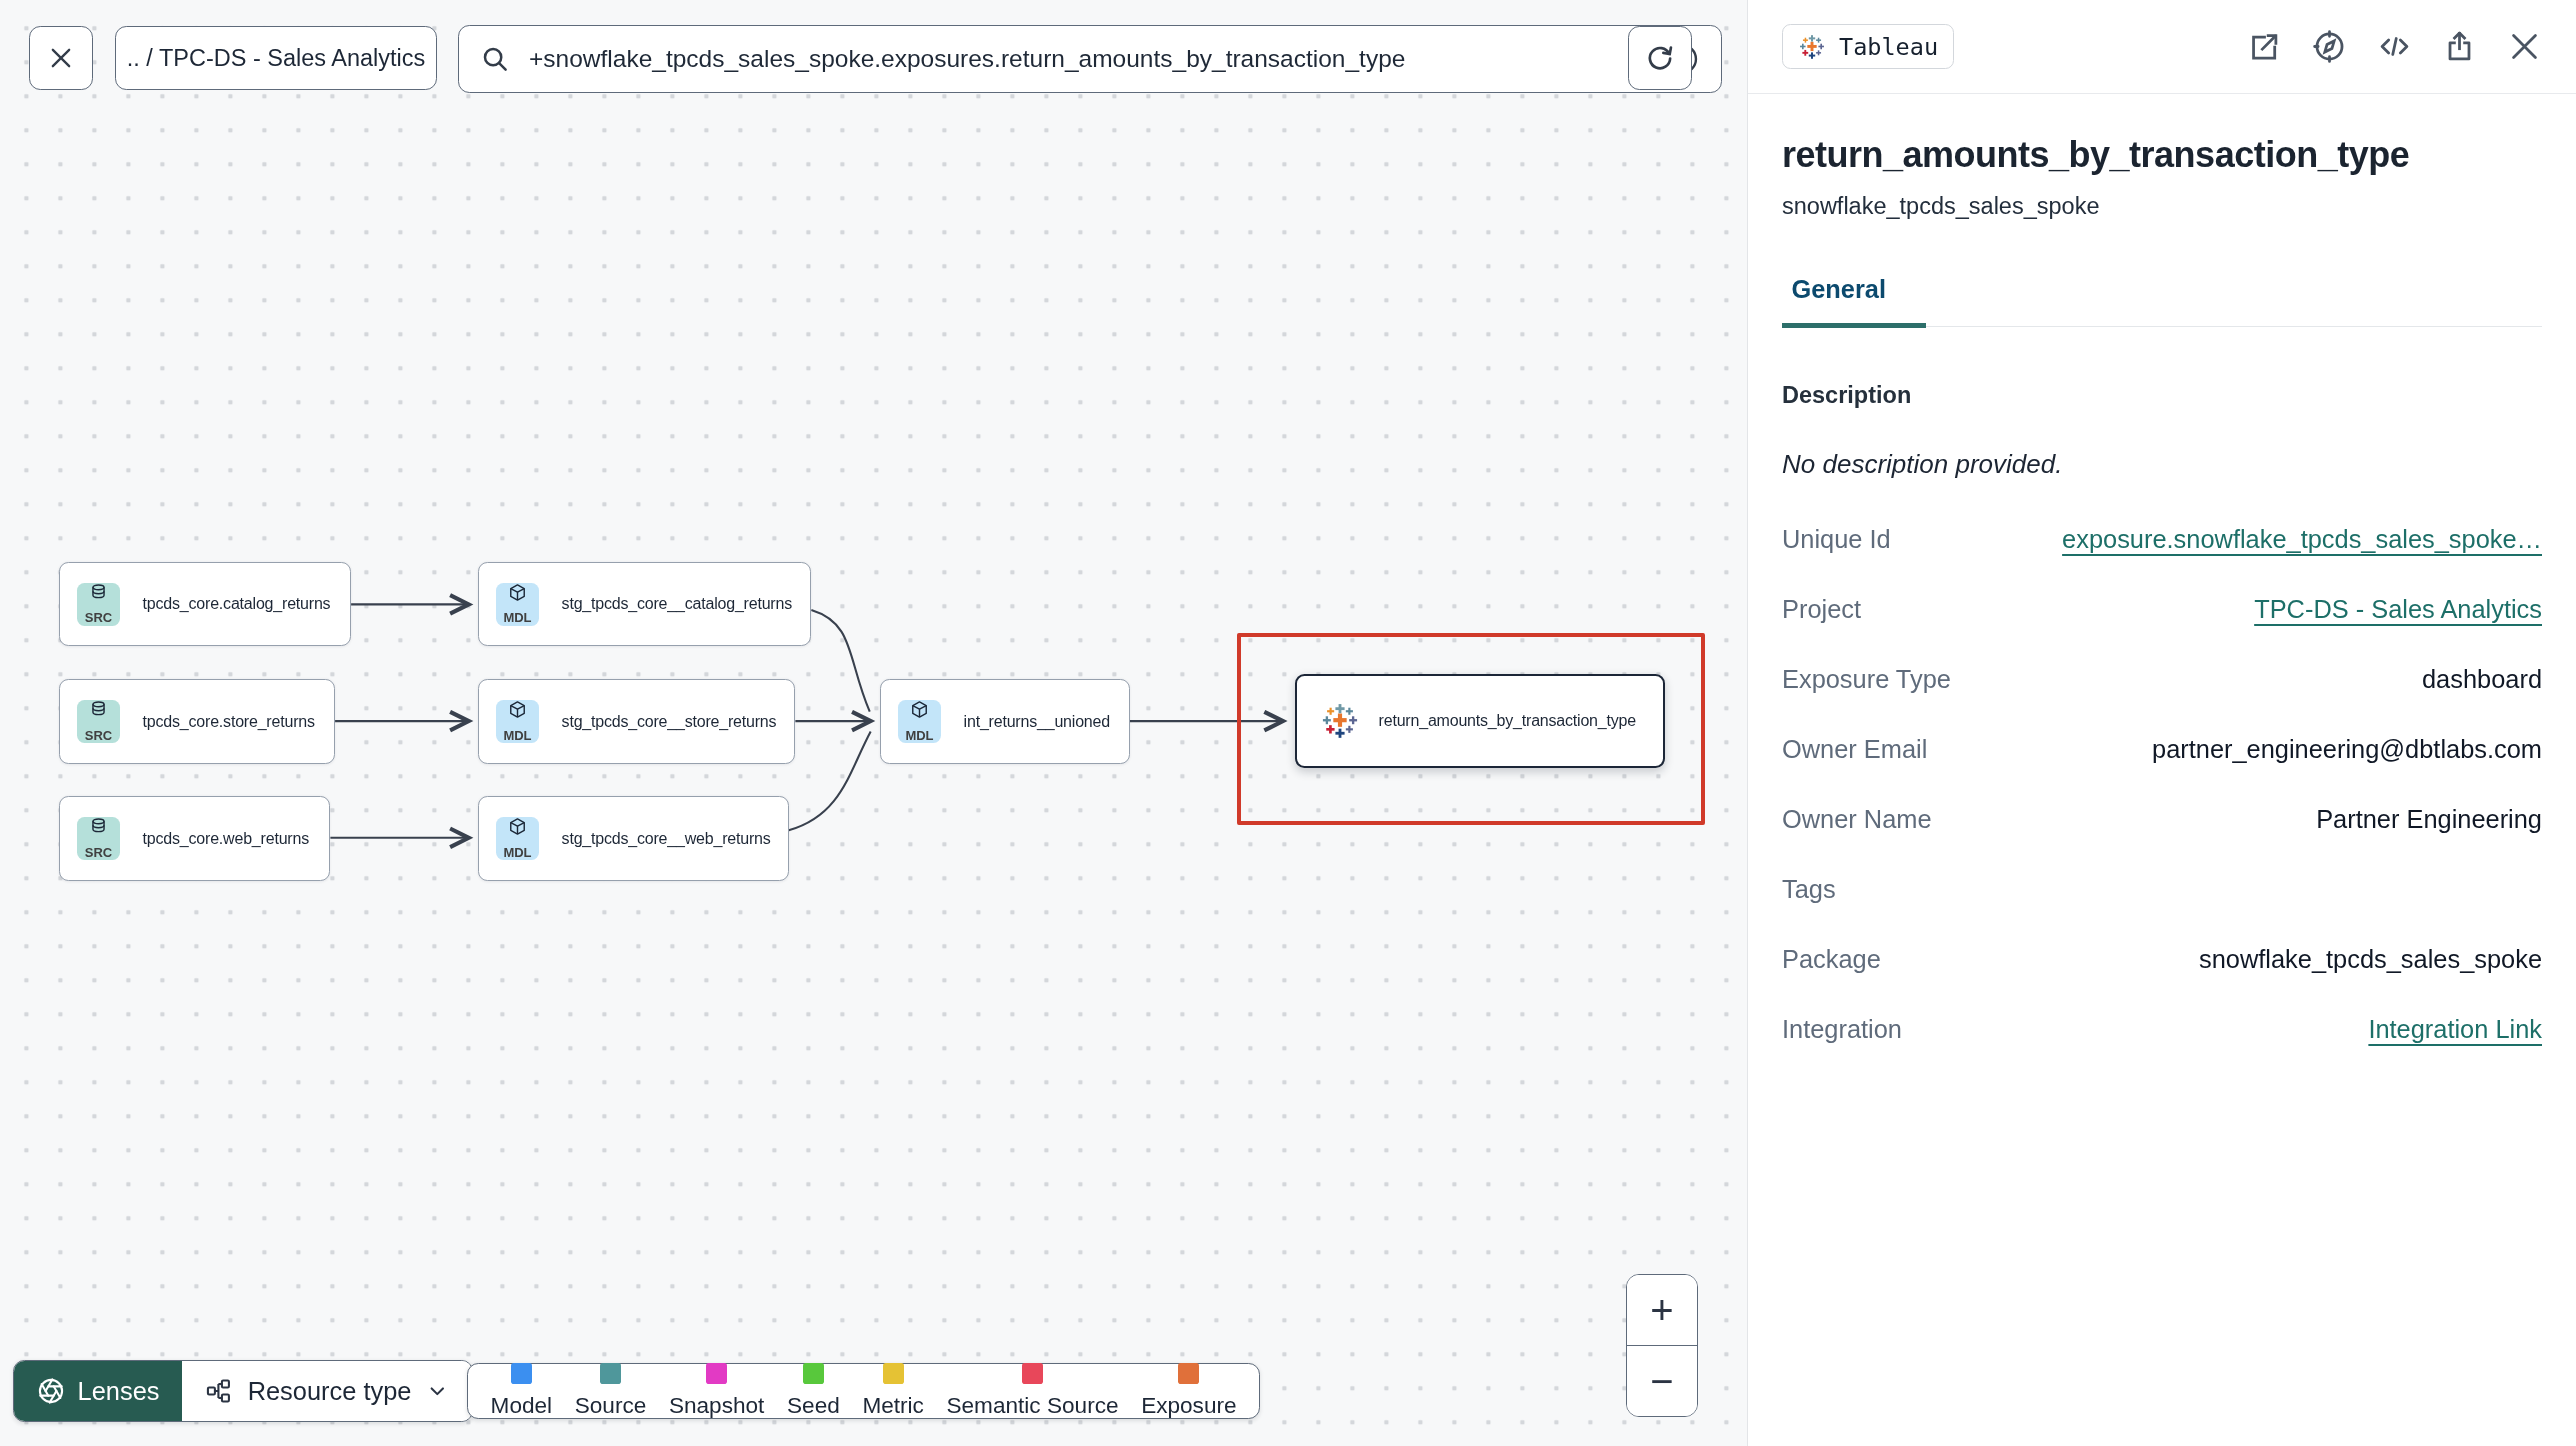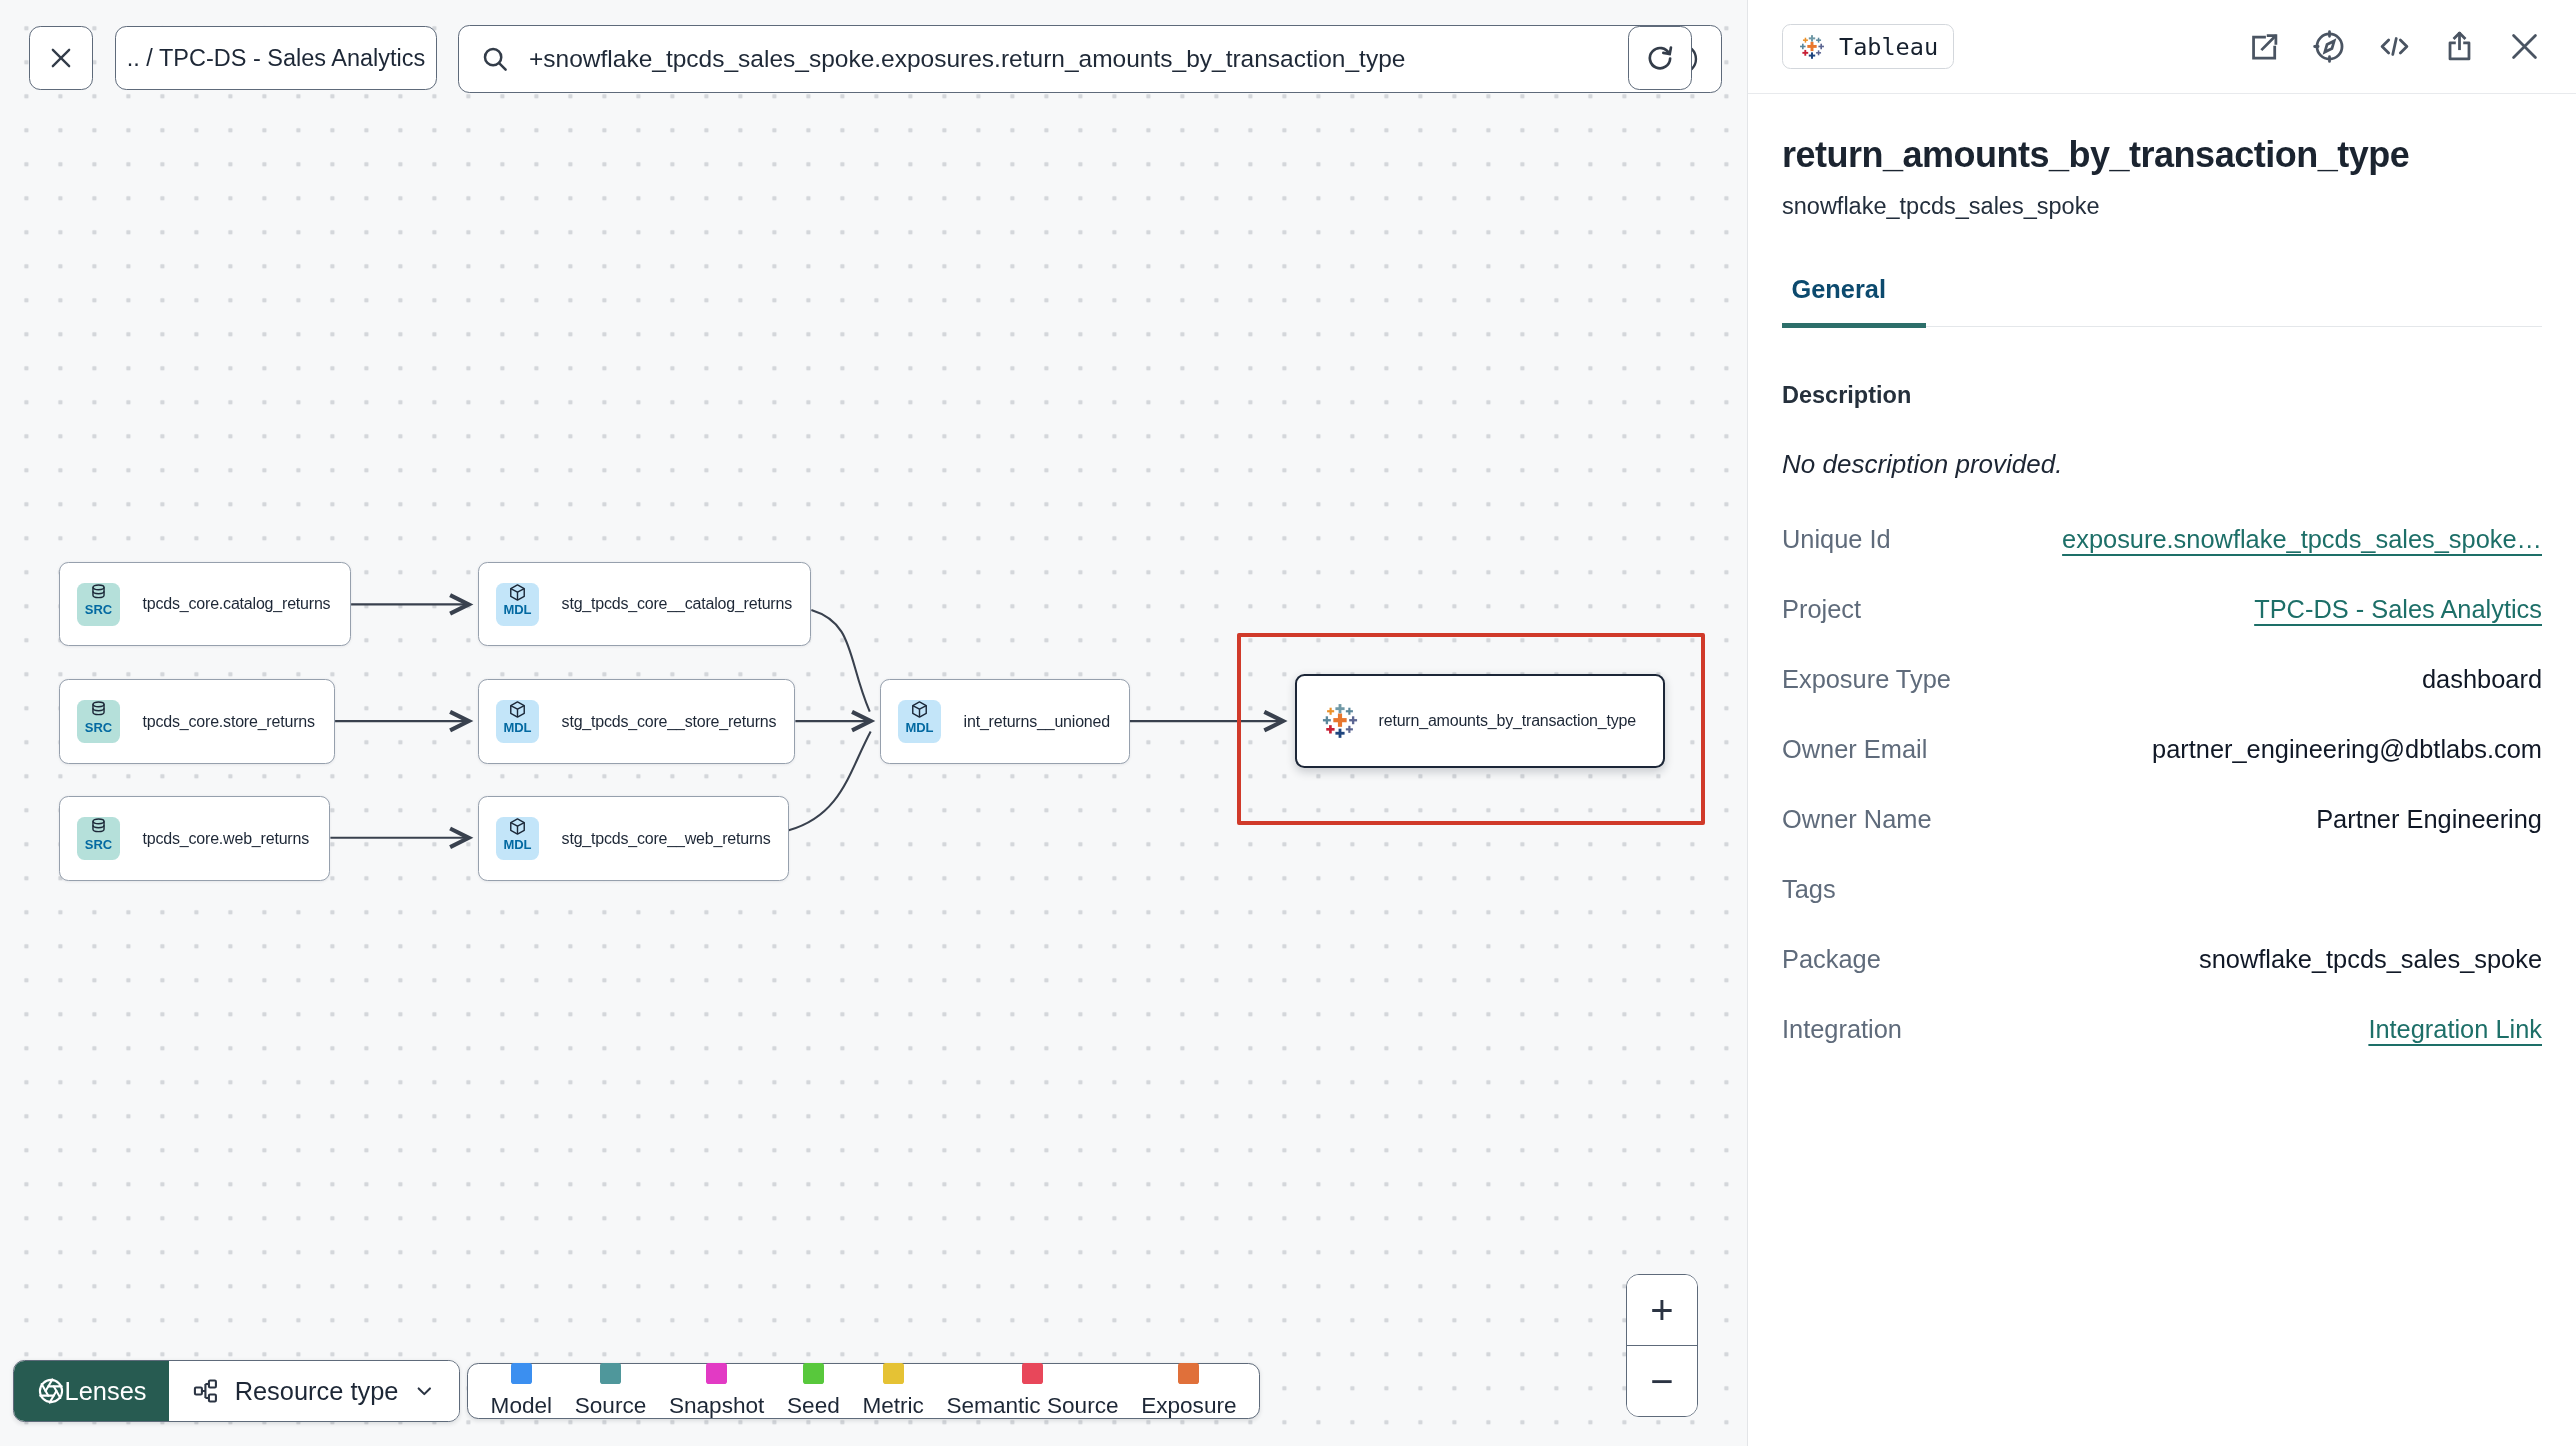--- a/index.html
+++ b/index.html
@@ -37,42 +37,42 @@
 
   
   .node {
     position:absolute; background:#fff; border:1.9px solid #96a0ad; border-radius:9.4px;
     display:flex; align-items:center; padding-left:17px; gap:22.6px;
     box-shadow:0 0.9px 2.8px rgba(22,30,45,.08);
   }
   .node-label { font-size:16px; letter-spacing:-0.2px; color:#1d2736; white-space:nowrap; }
   .badge {
     width:43px; height:43px; border-radius:7.5px; flex:0 0 auto;
-    display:flex; flex-direction:column; align-items:center; justify-content:flex-start;
-    color:#0369a1; font-weight:bold; font-size:13px; line-height:1.1;
+    display:flex; flex-direction:column; align-items:center; justify-content:space-between;
+    color:#404040; font-weight:bold; font-size:13px; line-height:1.1;
   }
   .badge svg { width:19px; height:19px; margin-bottom:1.9px; }
   .badge.src { background:#b5e0da; }
   .badge.mdl { background:#c3e5f9; }
   .node.exposure {
     border:2.8px solid #1c2637; padding-left:22.6px; gap:19px;
     box-shadow:0 3.8px 9.4px rgba(16,24,40,.2);
   }
   .highlight-box {
     position:absolute; left:1237px; top:633px; width:468px; height:192px;
     border:4.7px solid #d03a2a; border-radius:1.9px;
   }
 
   
   .lenses-bar {
     position:absolute; left:13px; top:1360px; height:62px; display:flex;
     border:1.9px solid #5e6a7a; border-radius:11.3px; overflow:hidden; background:#fff;
     box-shadow:0 1.9px 4.7px rgba(22,30,45,.12);
   }
-  .lenses-seg { background:#275b51; color:#fff; display:flex; align-items:center; gap:0; padding:0 22.6px; font-size:25.4px; }
+  .lenses-seg { background:#275b51; color:#fff; display:flex; align-items:center; gap:13px; padding:0 22.6px; font-size:25.4px; }
   .restype-seg { display:flex; align-items:center; gap:15px; padding:0 22.6px; font-size:25.4px; color:#1d2736; background:#fff; }
 
   .legend {
     position:absolute; left:467px; top:1363px; height:56px;
     display:flex; align-items:center; gap:22.6px; padding:0 22.6px;
     background:#fff; border:1.9px solid #5e6a7a; border-radius:11.3px;
     box-shadow:0 1.9px 4.7px rgba(22,30,45,.12);
   }
   .legend-item { display:flex; align-items:center; gap:9.4px; font-size:22.6px; color:#1d2736; white-space:nowrap;flex-direction:column; }
   .swatch { width:21px; height:21px; border-radius:2.8px; background:#ccc; }

